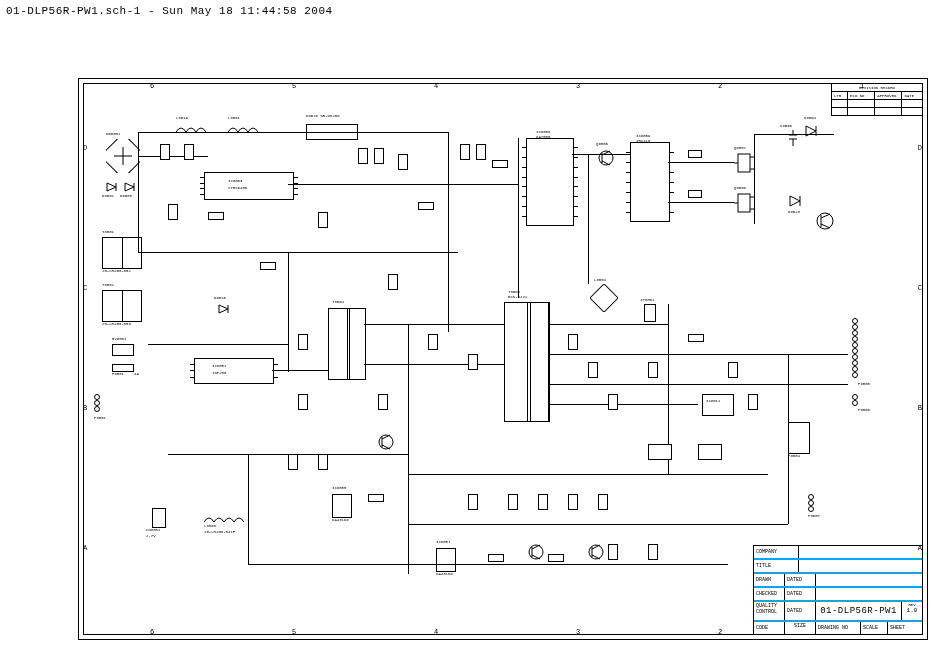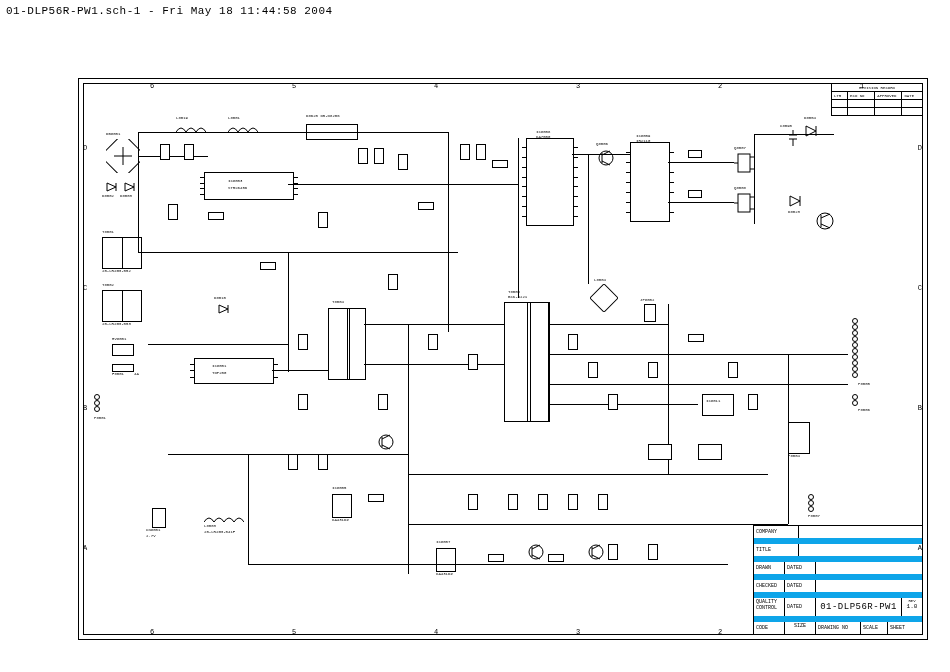--- a/index.html
+++ b/index.html
@@ -46,21 +46,21 @@
   
   .titleblk {
     position: absolute;
     right: 0;
     bottom: 0;
     width: 168px;
     border-left: 1px solid #000;
     border-top: 1px solid #000;
     font-size: 5px;
   }
-  .titleblk .row { border-bottom: 6px solid #0ea5e9; height: 12px; display:flex; }
+  .titleblk .row { border-bottom: 2px solid #0ea5e9; height: 12px; display:flex; }
   .titleblk .row:last-child{border-bottom:none;}
   .titleblk .cell { border-right:1px solid #000; padding:1px 2px; display:flex; align-items:center; }
   .titleblk .cell:last-child{border-right:none;}
   .titleblk .dn { font-size: 9px; font-weight: normal; letter-spacing:0.5px; justify-content:center; flex:1;}
   
   .infoblk {
     position:absolute;
     top:0; right:0;
     width:90px;
     border-left:1px solid #000;
@@ -93,21 +93,21 @@
   .dip .pinrow { position:absolute; display:flex; flex-direction:column; justify-content:space-around; }
   .dip .p { width:4px; height:1px; background:#000; }
   .xfmr { position:absolute; border:1px solid #000; }
   .conn { position:absolute; }
   .conn .crow { display:flex; align-items:center; height:6px; }
   .conn .term { width:4px;height:4px;border:1px solid #000;border-radius:50%;margin-right:2px;}
 </style>
 </head>
 <body>
 
-<div class="header">01-DLP56R-PW1.sch-1 - Fri May 18 11:44:58 2004</div>
+<div class="header">01-DLP56R-PW1.sch-1 - Sun May 18 11:44:58 2004</div>
 
 <div class="sheet">
   <div class="sheet-inner">
 
     <span class="collabel" style="top:-2px; left:62px">6</span>
     <span class="collabel" style="top:-2px; left:204px">5</span>
     <span class="collabel" style="top:-2px; left:346px">4</span>
     <span class="collabel" style="top:-2px; left:488px">3</span>
     <span class="collabel" style="top:-2px; left:630px">2</span>
     <span class="collabel" style="top:-2px; left:772px">1</span>

